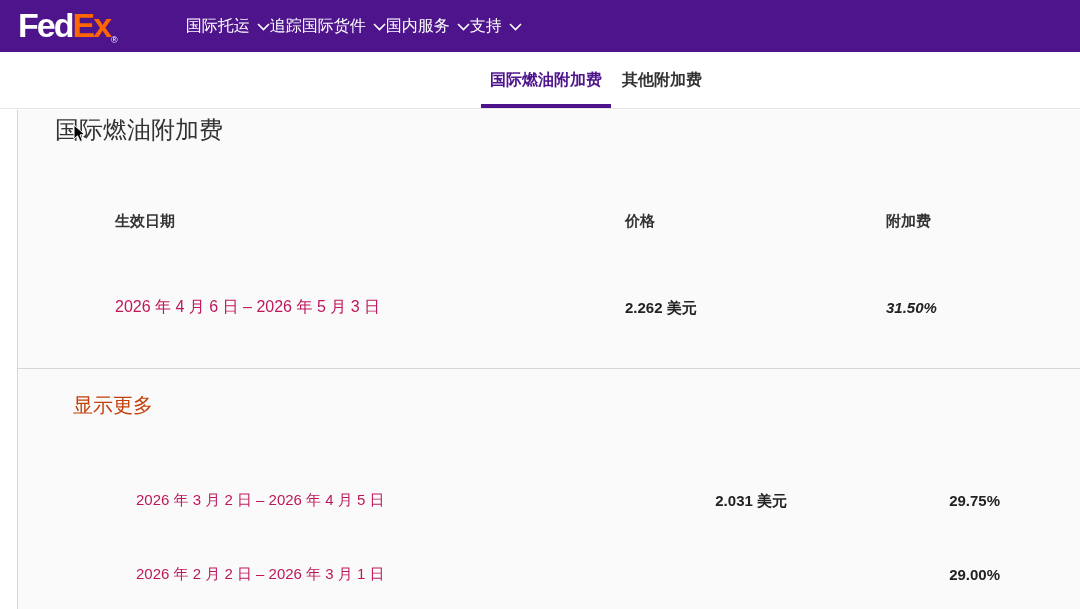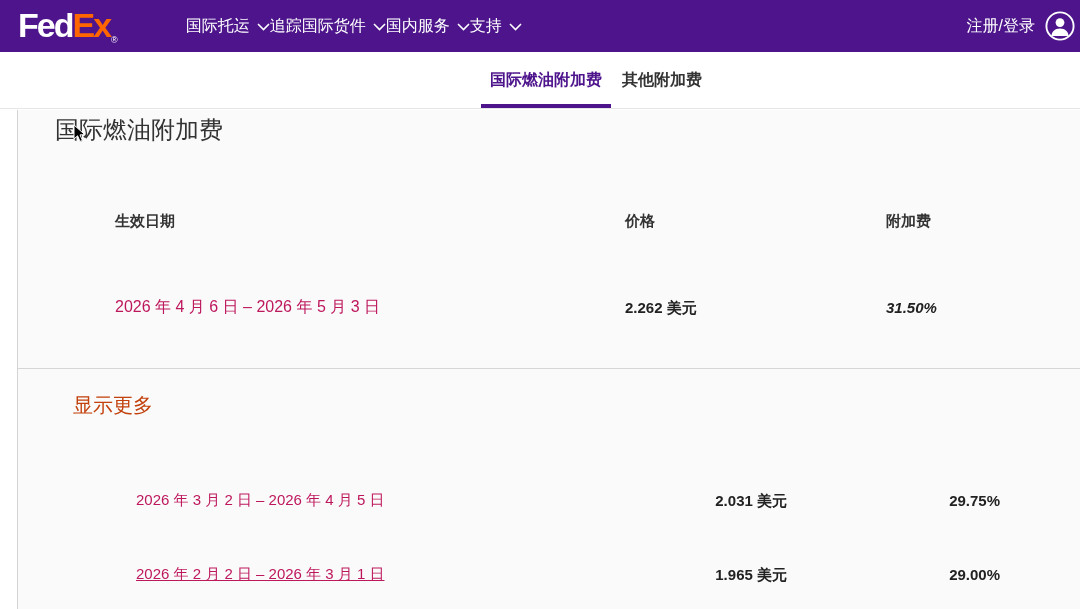--- a/index.html
+++ b/index.html
@@ -87,37 +87,20 @@
       <div class="nav-item">
         <span>支持</span>
         <span class="chev">
             <svg width="13" height="8" viewBox="0 0 13 8">
               <path d="M1 1 L6.5 6.5 L12 1" stroke="#ffffff" stroke-width="1.6" fill="none"></path>
             </svg>
           </span>
       </div>
     </div>
 
-    <div class="nav-right">
-      <span class="login">注册/登录</span>
-      <span class="usericon">
-        <svg width="32" height="32" viewBox="0 0 32 32">
-          <defs>
-              <clipPath id="uc">
-                <circle cx="16" cy="16" r="13.2"></circle>
-              </clipPath>
-            </defs>
-          <circle cx="16" cy="16" r="13.6" stroke="#ffffff" stroke-width="1.9" fill="none"></circle>
-          <g clip-path="url(#uc)">
-            <circle cx="16" cy="12.6" r="4.4" fill="#ffffff"></circle>
-            <path d="M16 18.6 c-5.4 0 -8.2 3.4 -8.6 7.4 l17.2 0 c-0.4 -4 -3.2 -7.4 -8.6 -7.4 z" fill="#ffffff"></path>
-          </g>
-        </svg>
-      </span>
-    </div>
   </div>
 
   <div class="tabbar">
     <div class="tab active">国际燃油附加费</div>
     <div class="tab">其他附加费</div>
   </div>
 
   <div class="content">
     <div class="card"></div>
 
@@ -138,18 +121,17 @@
     <div class="abs num-cell" style="left:886px; top:189px;font-style:italic;">31.50%</div>
 
     <div class="divider"></div>
 
     <div class="abs show-more">显示更多</div>
 
     <div class="abs date-cell" style="left:136px; top:381px; font-size:15px;">2026 年 3 月 2 日 – 2026 年 4 月 5 日</div>
     <div class="abs num-cell r-align" style="left:600px; top:382px; width:187px;">2.031 美元</div>
     <div class="abs num-cell r-align" style="left:900px; top:382px; width:100px;">29.75%</div>
 
-    <div class="abs date-cell" style="left:136px; top:455px; font-size:15px;text-decoration:underline;">2026 年 2 月 2 日 – 2026 年 3 月 1 日</div>
-    <div class="abs num-cell r-align" style="left:600px; top:456px; width:187px;">1.965 美元</div>
+    <div class="abs date-cell" style="left:136px; top:455px; font-size:15px;">2026 年 2 月 2 日 – 2026 年 3 月 1 日</div>
     <div class="abs num-cell r-align" style="left:900px; top:456px; width:100px;">29.00%</div>
   </div>
 
 </div>
 
 </body></html>

